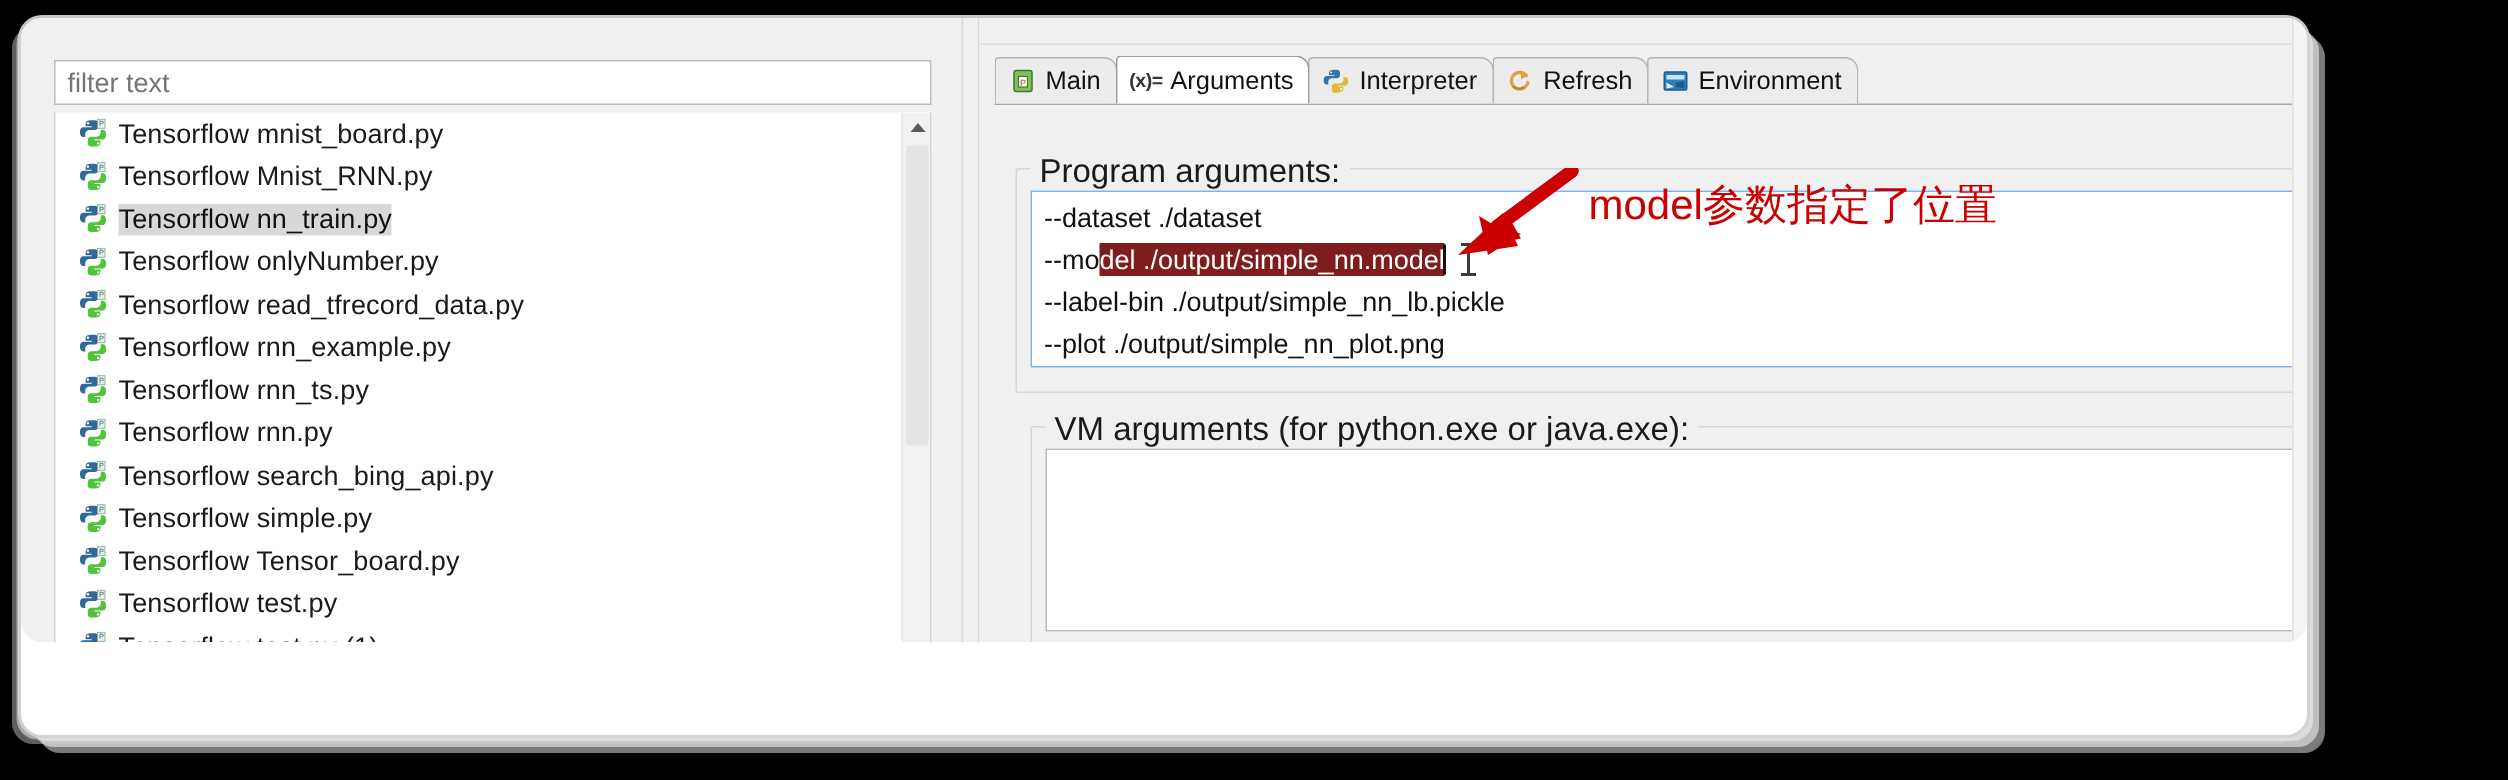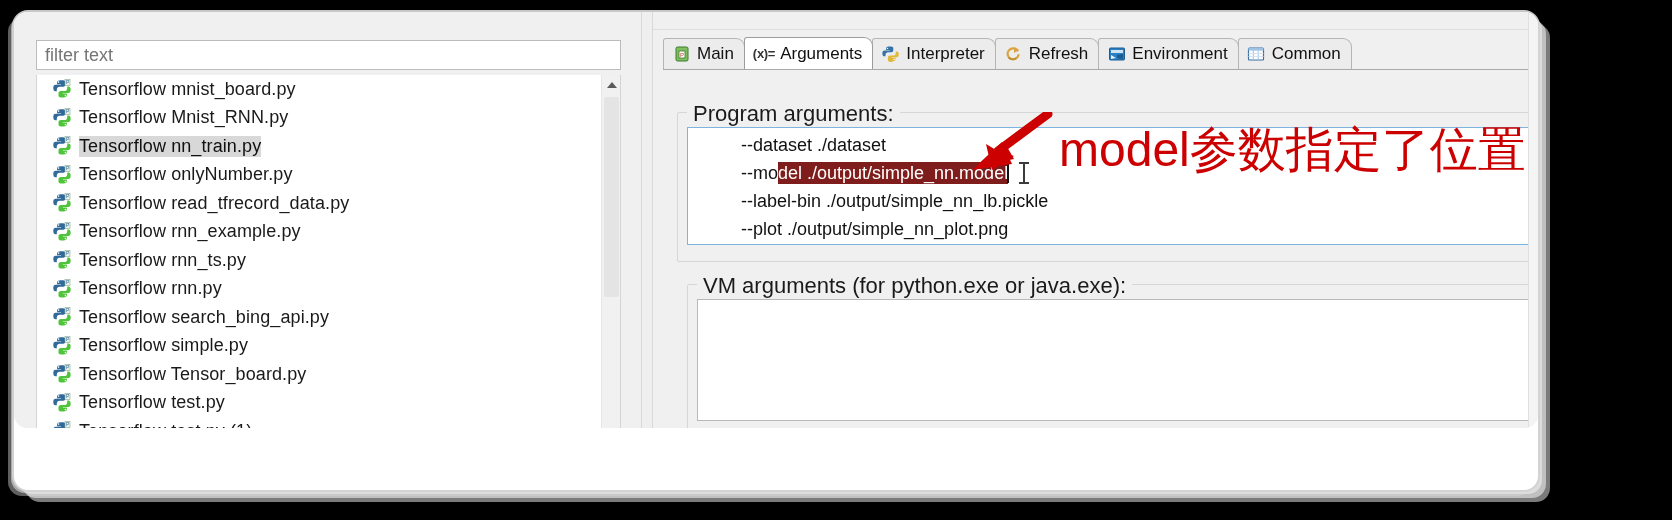--- a/index.html
+++ b/index.html
@@ -300,21 +300,20 @@
   }
 
   .arg-line {
     height: 28px;
     line-height: 28px;
     font-size: 18px;
     color: #111111;
     padding-left: 8px;
     white-space: nowrap;
     font-family: "Liberation Sans", sans-serif;
-    margin-left: 45px;
   }
   .arg-line:first-child { margin-top: 3px; }
 
   .sel {
     background: #7f1d1d;
     color: #ffffff;
     padding: 1px 0;
   }
   .caret {
     display: inline-block;
@@ -340,21 +339,21 @@
     content:"";
     position:absolute; left:0; top:0; width:10px; height:2px; background:#3b3b3b;
     box-shadow: 0 20px 0 0 #3b3b3b;
   }
 
   
   .annotation {
     position: absolute;
     left: 1045px;
     top: 106px;
-    font-size: 48px;
+    font-size: 28px;
     color: #cc0000;
     white-space: nowrap;
     font-family: "Liberation Sans", sans-serif;
     z-index: 40;
   }
   .arrow-svg {
     position: absolute;
     left: 948px;
     top: 100px;
     z-index: 40;
@@ -622,33 +621,20 @@
               <span class="tab-icon">
                 <svg width="18" height="18" viewBox="0 0 18 18">
                   <rect x="1.5" y="3" width="15" height="12" rx="1" fill="#2b7fc4" stroke="#1b5c91" stroke-width="1"></rect>
                   <rect x="3" y="5" width="12" height="3" fill="#cfe3f3"></rect>
                   <path d="M3 10 L8 13 L3 14 Z" fill="#e8f1fa"></path>
                   <path d="M9 10 L15 9 L15 14 L9 13 Z" fill="#1b5c91"></path>
                 </svg>
               </span>
               <span class="tab-label">Environment</span>
             </div>
-            <div class="tab">
-              <span class="tab-icon">
-                <svg width="18" height="18" viewBox="0 0 18 18">
-                  <rect x="1.5" y="3" width="15" height="12" rx="1" fill="#ffffff" stroke="#3a6ea5" stroke-width="1.2"></rect>
-                  <rect x="1.5" y="3" width="15" height="2.6" fill="#9dc1e3"></rect>
-                  <line x1="6.3" y1="5.6" x2="6.3" y2="15" stroke="#9dc1e3" stroke-width="1"></line>
-                  <line x1="11.2" y1="5.6" x2="11.2" y2="15" stroke="#9dc1e3" stroke-width="1"></line>
-                  <line x1="1.5" y1="8.5" x2="16.5" y2="8.5" stroke="#cfe0f0" stroke-width="0.9"></line>
-                  <line x1="1.5" y1="11.5" x2="16.5" y2="11.5" stroke="#cfe0f0" stroke-width="0.9"></line>
-                </svg>
-              </span>
-              <span class="tab-label">Common</span>
-            </div>
           </div>
 
         <div class="group" id="program-args-group">
           <div class="group-title">Program arguments:</div>
 
           <div class="textarea-box">
             <div class="arg-line">--dataset ./dataset</div>
 
             <div class="arg-line">
               <span>--mo</span><span class="sel">del ./output/simple_nn.model</span><span class="caret"></span><span class="ibeam"></span>

